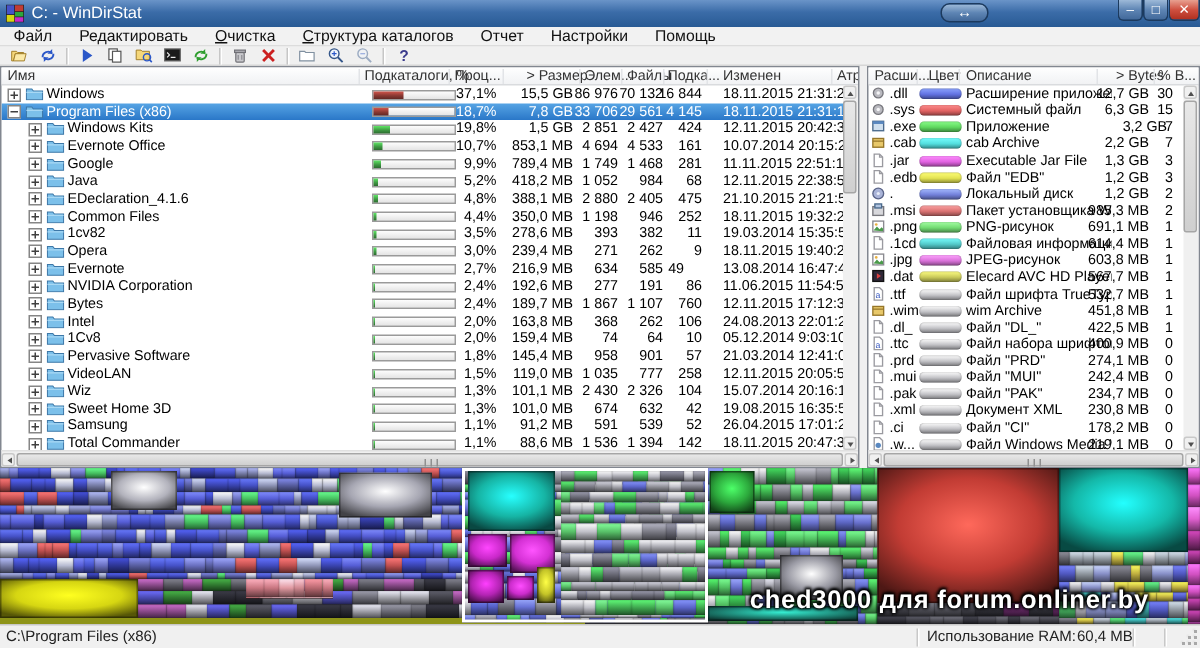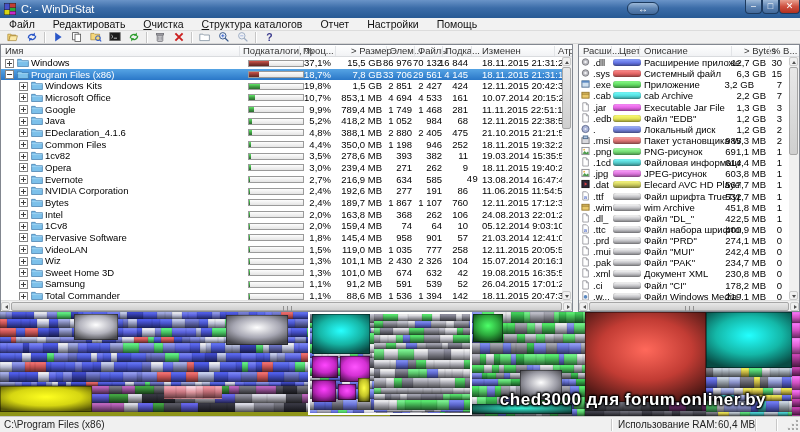--- a/index.html
+++ b/index.html
@@ -278,21 +278,21 @@
           </div>
           <div class="lrow">
             <div class="exp" style="left: 18px;">
               <i class="h"></i>
               <i class="v"></i>
             </div>
             <span class="cell" style="left: 30px; top: 1px;"><svg width="12" height="9" viewBox="0 0 13 10">
                 <path d="M.5 9.5v-8h4l1.2 1.5h6.8v6.5z" fill="#7cc0ea" stroke="#3d78a8" stroke-width=".8"></path>
                 <path d="M.5 4h12" stroke="#a8d8f4" stroke-width=".8"></path>
               </svg></span>
-            <span class="cell" style="left: 44px;">Microsoft Office</span>
+            <span class="cell" style="left: 44px;">Evernote Office</span>
             <div class="bart">
               <div class="barf" style="width: 6px; background: linear-gradient(rgb(95, 230, 101), rgb(63, 153, 67) 55%, rgb(44, 107, 47));"></div>
             </div>
             <span class="cell" style="right: 231px;">10,7%</span>
             <span class="cell" style="right: 180px;">853,1 MB</span>
             <span class="cell" style="right: 150px;">4 694</span>
             <span class="cell" style="right: 120px;">4 533</span>
             <span class="cell" style="right: 94px;">161</span>
             <span class="cell" style="left: 481px;">10.07.2014 20:15:20</span>
           </div>
@@ -426,21 +426,21 @@
                 <path d="M.5 4h12" stroke="#a8d8f4" stroke-width=".8"></path>
               </svg></span>
             <span class="cell" style="left: 44px;">Evernote</span>
             <div class="bart">
               <div class="barf" style="width: 1px; background: linear-gradient(rgb(95, 230, 101), rgb(63, 153, 67) 55%, rgb(44, 107, 47));"></div>
             </div>
             <span class="cell" style="right: 231px;">2,7%</span>
             <span class="cell" style="right: 180px;">216,9 MB</span>
             <span class="cell" style="right: 150px;">634</span>
             <span class="cell" style="right: 120px;">585</span>
-            <span class="cell" style="right: 84px; font-family: Liberation Mono, monospace;">49</span>
+            <span class="cell" style="right: 106px;">49</span>
             <span class="cell" style="left: 481px;">13.08.2014 16:47:49</span>
           </div>
           <div class="lrow">
             <div class="exp" style="left: 18px;">
               <i class="h"></i>
               <i class="v"></i>
             </div>
             <span class="cell" style="left: 30px; top: 1px;"><svg width="12" height="9" viewBox="0 0 13 10">
                 <path d="M.5 9.5v-8h4l1.2 1.5h6.8v6.5z" fill="#7cc0ea" stroke="#3d78a8" stroke-width=".8"></path>
                 <path d="M.5 4h12" stroke="#a8d8f4" stroke-width=".8"></path>
@@ -697,21 +697,21 @@
             <span class="cell" style="right: 7px;">15</span>
           </div>
           <div class="rrow">
             <span class="cell" style="left: 2px; top: 0px;"><svg width="9" height="10" viewBox="0 0 10 11">
                 <rect x="1" y="2" width="8" height="7" fill="#cfe0ef" stroke="#4a6a8c"></rect>
                 <rect x="1" y="2" width="8" height="2" fill="#5a88c0"></rect>
               </svg></span>
             <span class="cell" style="left: 14px;">.exe</span>
             <span class="sw" style="left: 34px; background: linear-gradient(rgb(138, 255, 138) 0%, rgb(95, 215, 95) 55%, rgb(59, 133, 59) 100%);"></span>
             <span class="cell" style="left: 65px; width: 97px; overflow: hidden;">Приложение</span>
-            <span class="cell" style="right: 35px;">3,2 GB</span>
+            <span class="cell" style="right: 11px;">3,2 GB</span>
             <span class="cell" style="right: 7px;">7</span>
           </div>
           <div class="rrow">
             <span class="cell" style="left: 2px; top: 0px;"><svg width="9" height="10" viewBox="0 0 10 11">
                 <rect x="1" y="2.5" width="8" height="6.5" fill="#e8c86a" stroke="#96762a"></rect>
                 <path d="M1 4.5h8" stroke="#96762a"></path>
               </svg></span>
             <span class="cell" style="left: 14px;">.cab</span>
             <span class="sw" style="left: 34px; background: linear-gradient(rgb(119, 255, 255) 0%, rgb(82, 222, 222) 55%, rgb(51, 138, 138) 100%);"></span>
             <span class="cell" style="left: 65px; width: 97px; overflow: hidden;">cab Archive</span>

